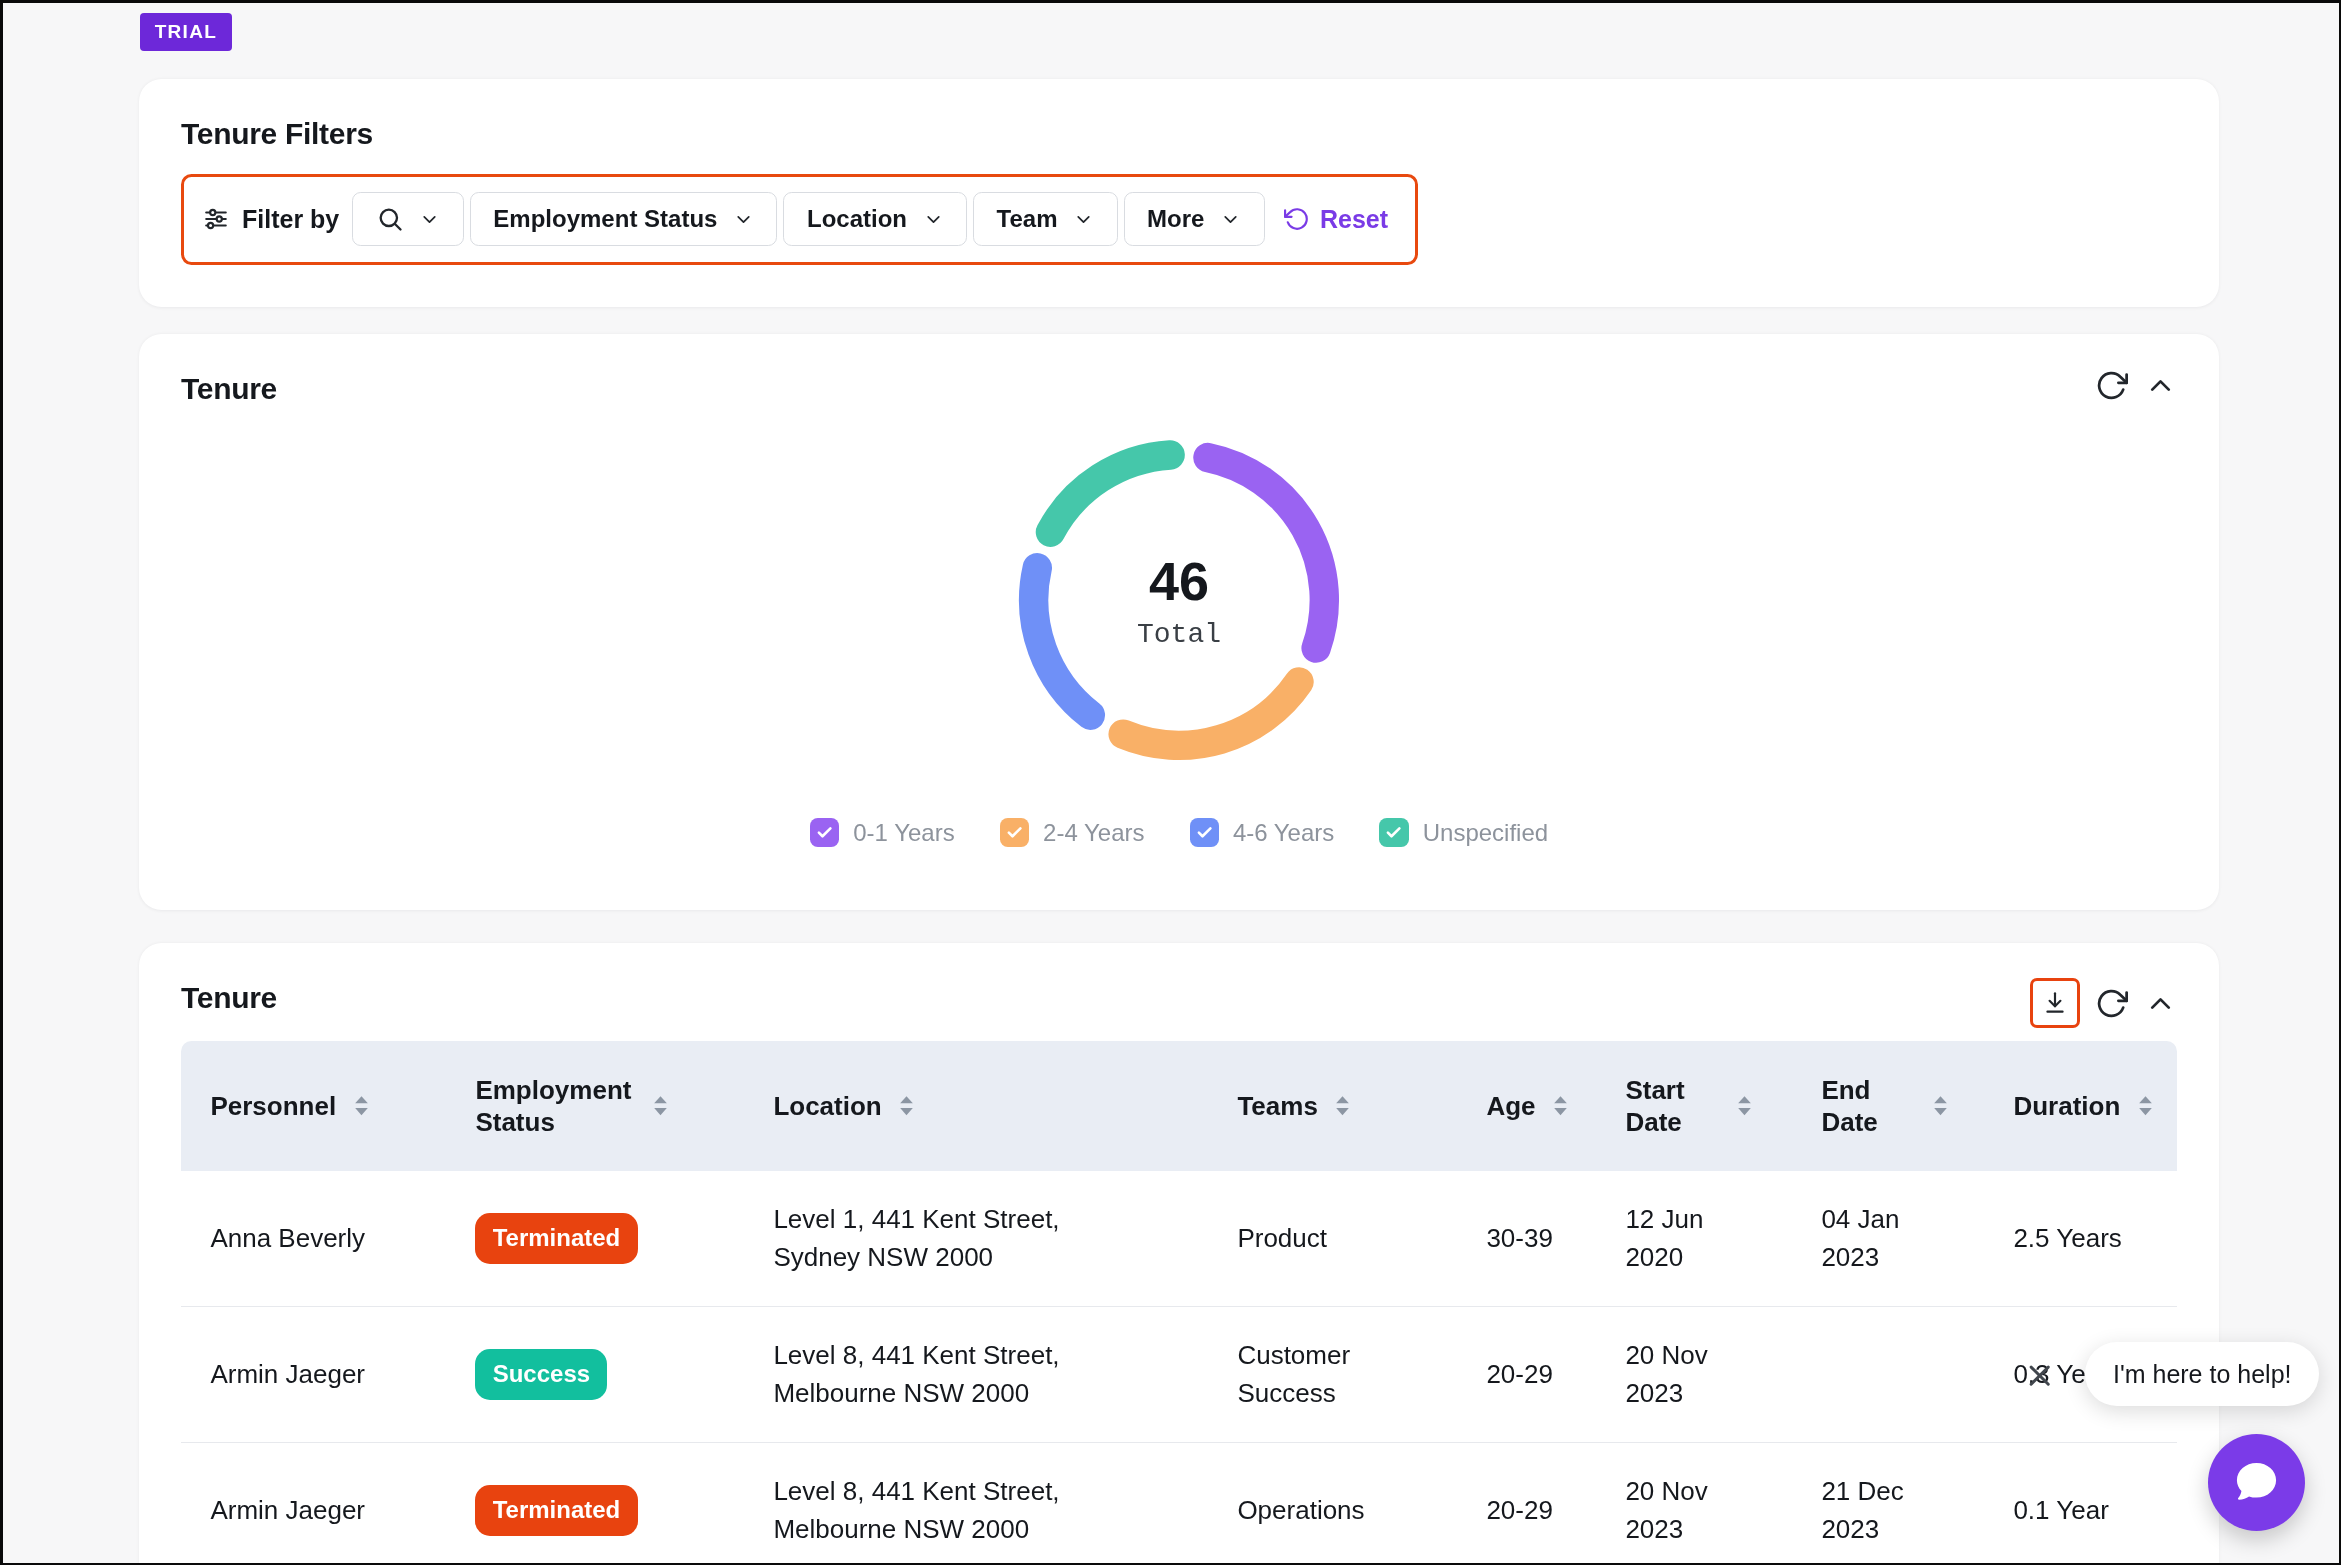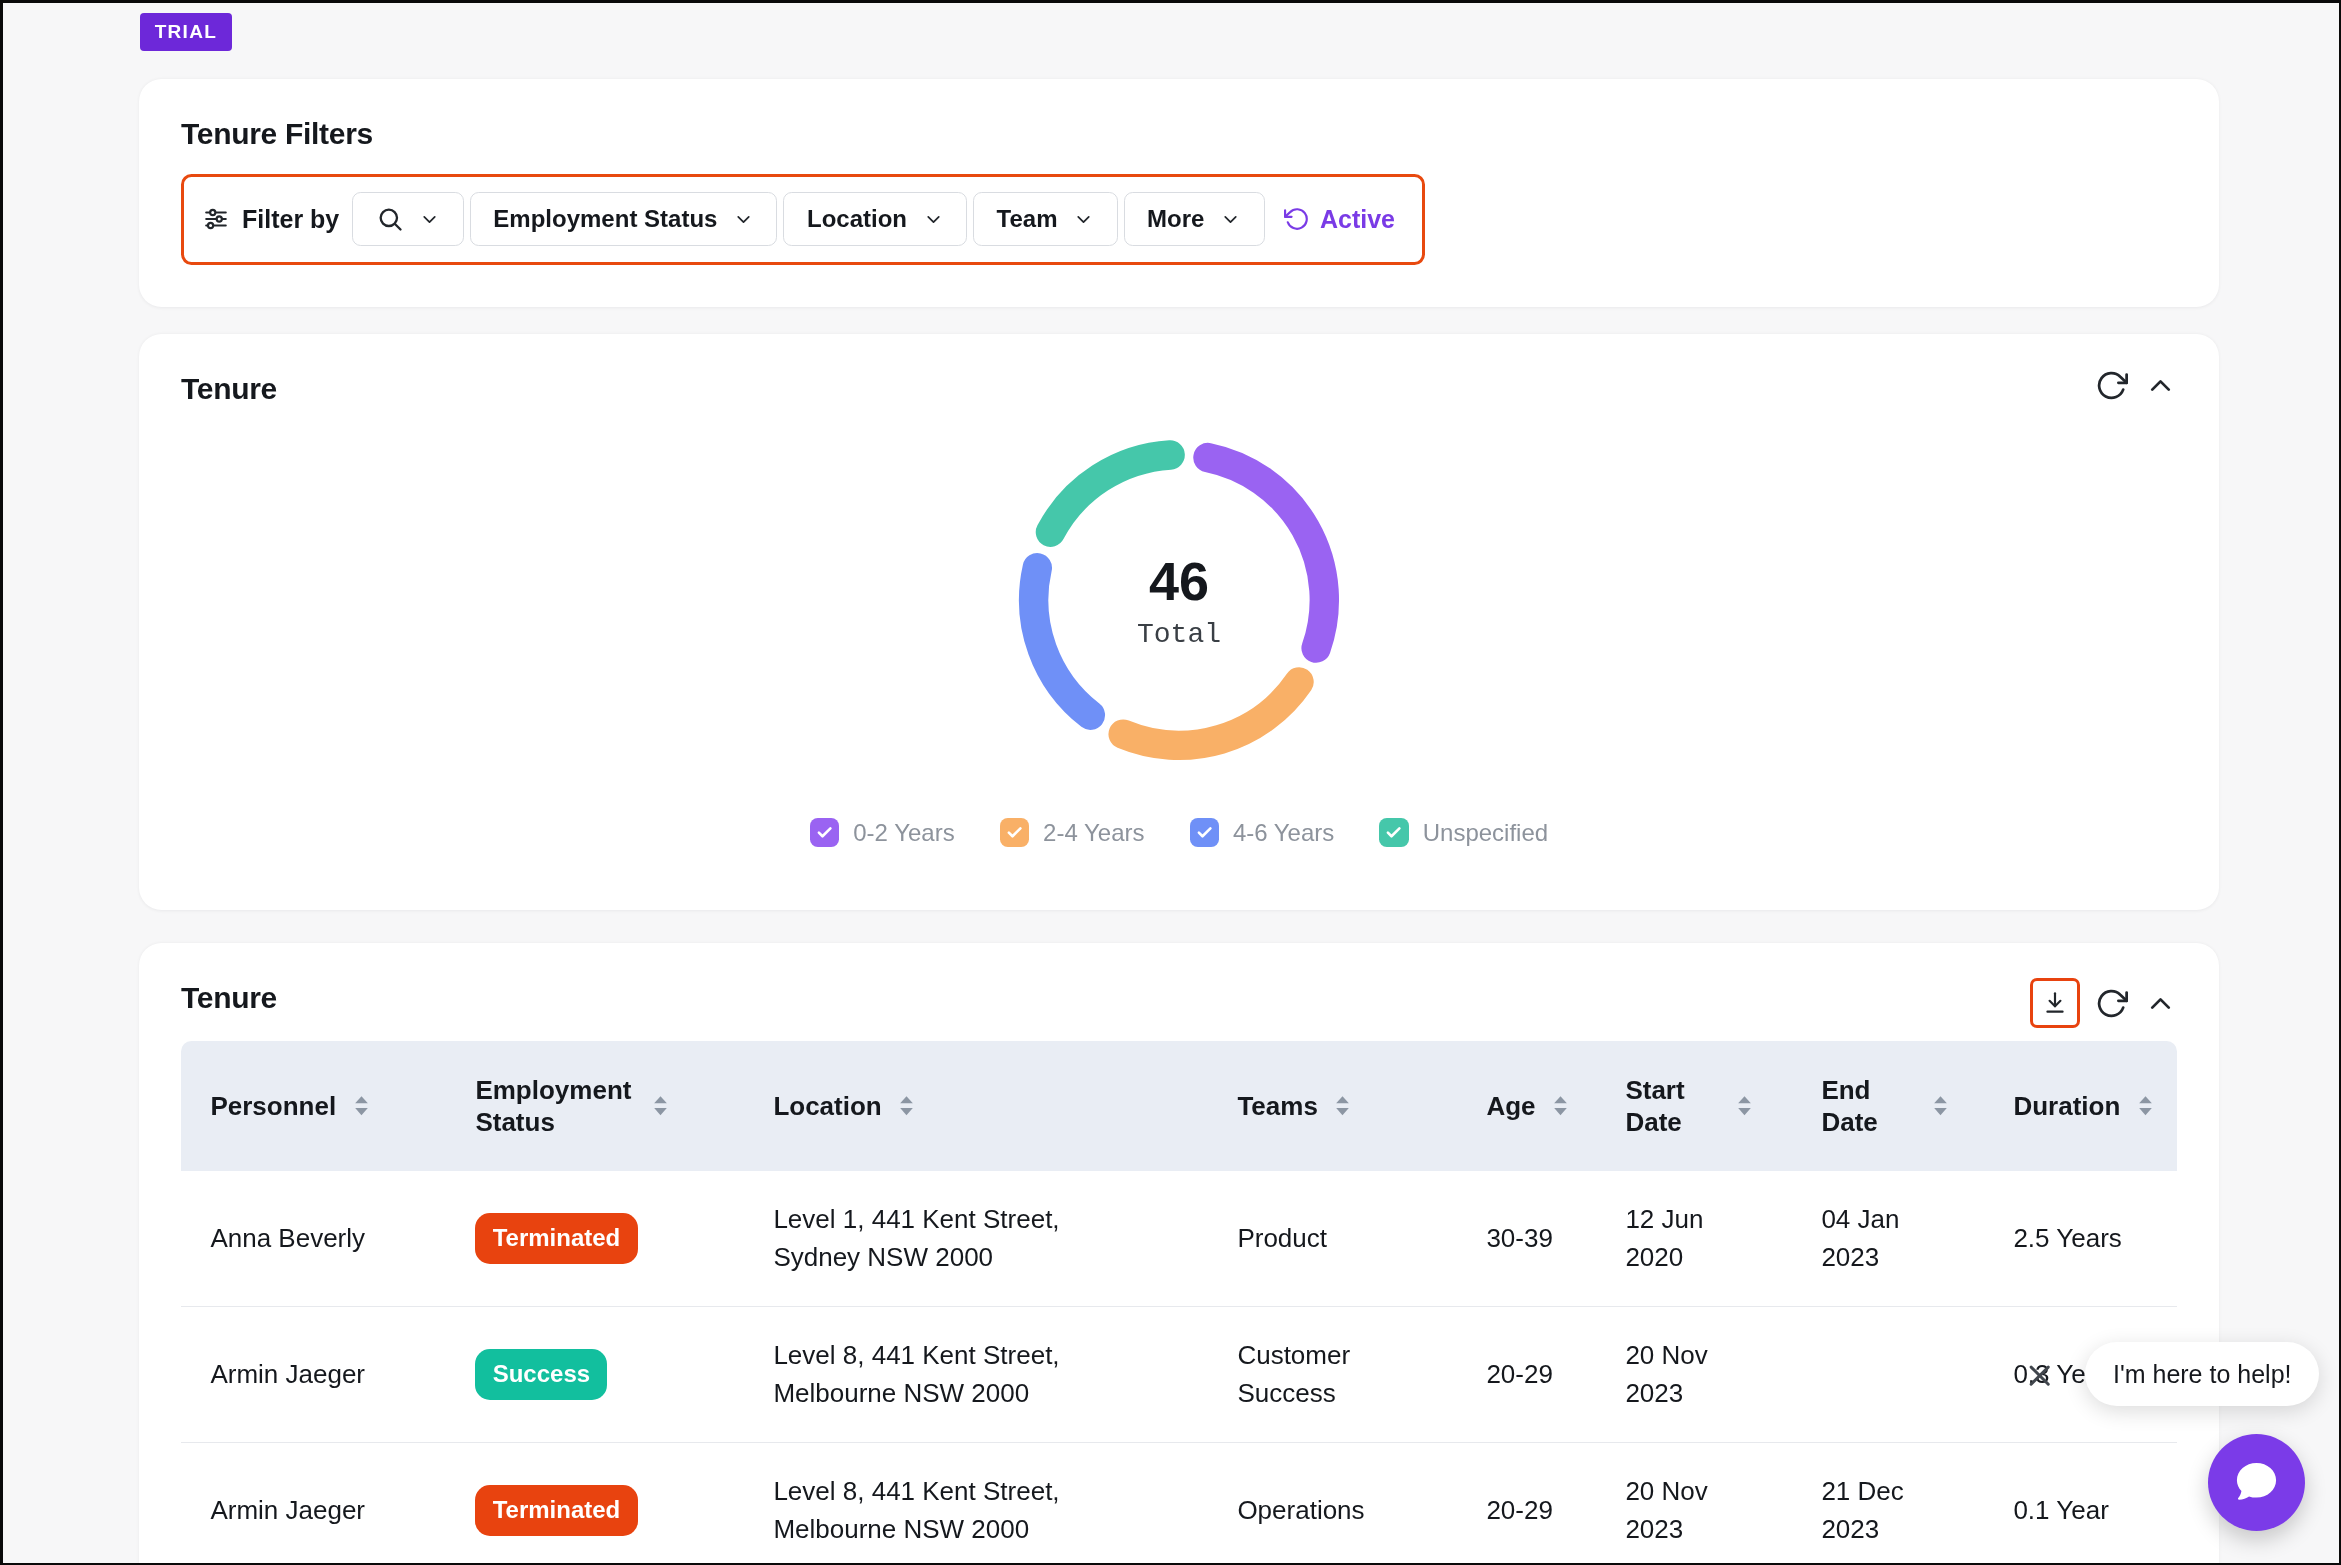--- a/index.html
+++ b/index.html
@@ -130,21 +130,21 @@
         <span>More</span>
         <svg class="icon chev" viewBox="0 0 24 24">
             <polyline points="6 9 12 15 18 9"></polyline>
           </svg>
       </button>
       <button class="reset-btn">
         <svg class="icon" viewBox="0 0 24 24">
           <polyline points="1 4 1 10 7 10"></polyline>
             <path d="M3.51 15a9 9 0 1 0 2.13-9.36L1 10"></path>
         </svg>
-        <span>Active</span>
+        <span>Reset</span>
       </button>
     </div>
   </section>
 
   <section class="card card-chart">
     <h2>Tenure</h2>
     <div class="card-actions">
       <svg class="icon action-ic" viewBox="0 0 24 24">
         <polyline points="23 4 23 10 17 10"></polyline>
           <path d="M20.49 15a9 9 0 1 1-2.12-9.36L23 10"></path>
@@ -167,21 +167,21 @@
         <div class="donut-total-label">Total</div>
       </div>
     </div>
     <div class="legend">
       <label class="legend-item">
         <span class="legend-check" style="background: rgb(154, 99, 242);">
           <svg viewBox="0 0 24 24">
               <polyline points="20 6 9 17 4 12"></polyline>
             </svg>
         </span>
-        <span class="legend-label">0-2 Years</span>
+        <span class="legend-label">0-1 Years</span>
       </label>
       <label class="legend-item">
         <span class="legend-check" style="background: rgb(249, 176, 103);">
           <svg viewBox="0 0 24 24">
               <polyline points="20 6 9 17 4 12"></polyline>
             </svg>
         </span>
         <span class="legend-label">2-4 Years</span>
       </label>
       <label class="legend-item">

